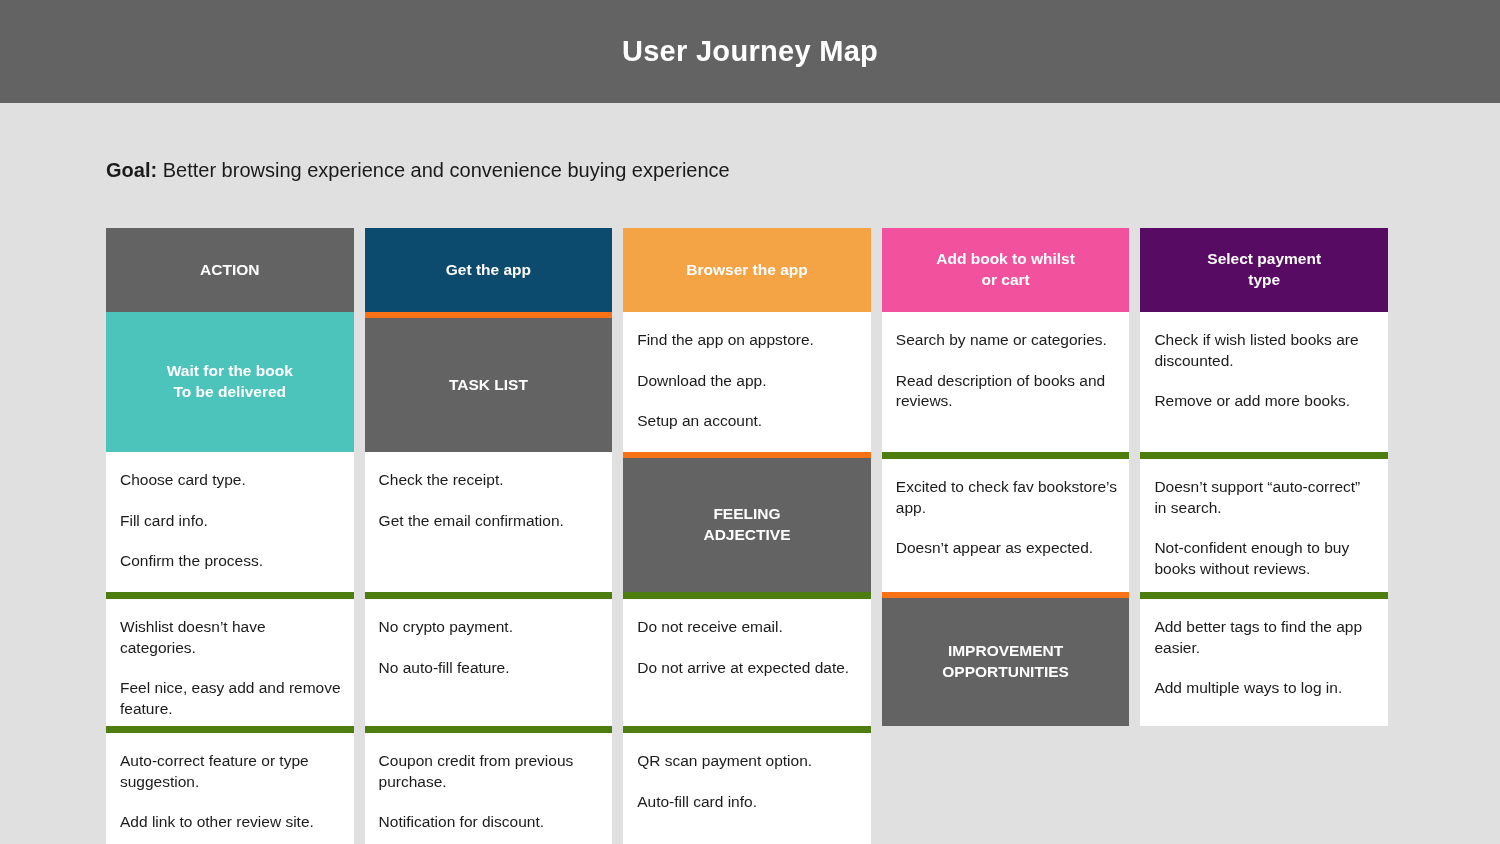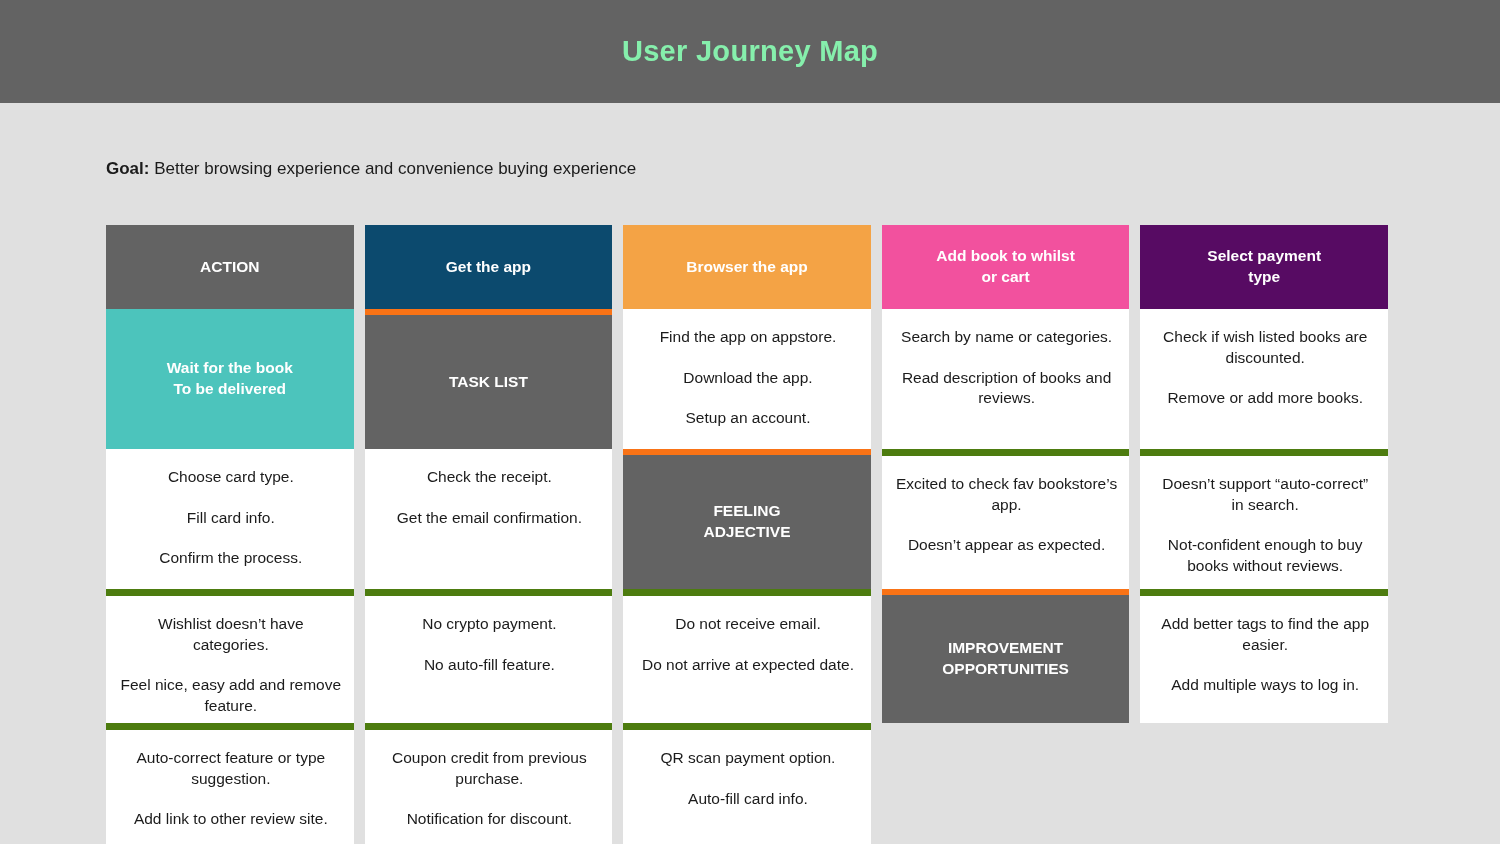--- a/index.html
+++ b/index.html
@@ -14,28 +14,28 @@
   }
   .banner {
     width: 100%;
     height: 103px;
     background: #636363;
     display: flex;
     align-items: center;
     justify-content: center;
   }
   .banner-title {
-    color: #86efac;
+    color: #ffffff;
     font-size: 29px;
     font-weight: bold;
     letter-spacing: 0.3px;
   }
   .goal-line {
     margin: 56px 0 0 106px;
-    font-size: 17px;
+    font-size: 20px;
   }
   .goal-label { font-weight: bold; }
   .journey-table {
     display: grid;
     grid-template-columns: repeat(5, 1fr);
     grid-template-rows: 84px 140px 140px 134px;
     column-gap: 11px;
     width: 1282px;
     margin: 46px 0 0 106px;
   }
@@ -61,21 +61,20 @@
     padding: 18px 12px 0 14px;
     overflow: hidden;
     font-size: 15.5px;
     line-height: 1.33;
   }
   .body-sep {
     border-top: 7px solid #4d7c0f;
   }
   .body-cell p {
     margin: 0 0 20px 0;
-    text-align: center;
   }
 </style>
 </head>
 <body>
 
 <header class="banner">
   <div class="banner-title">User Journey Map</div>
 </header>
 
 <div class="goal-line"><span class="goal-label">Goal:</span><span> Better browsing experience and convenience buying experience</span></div>

